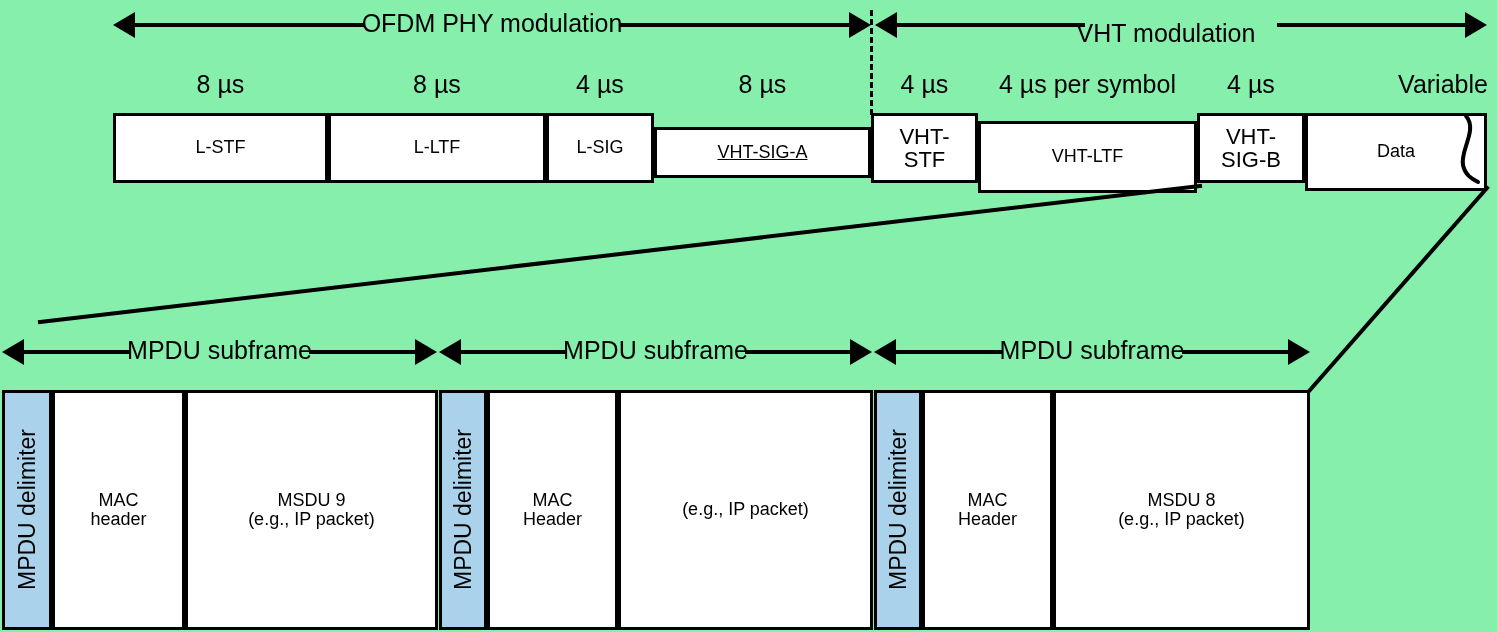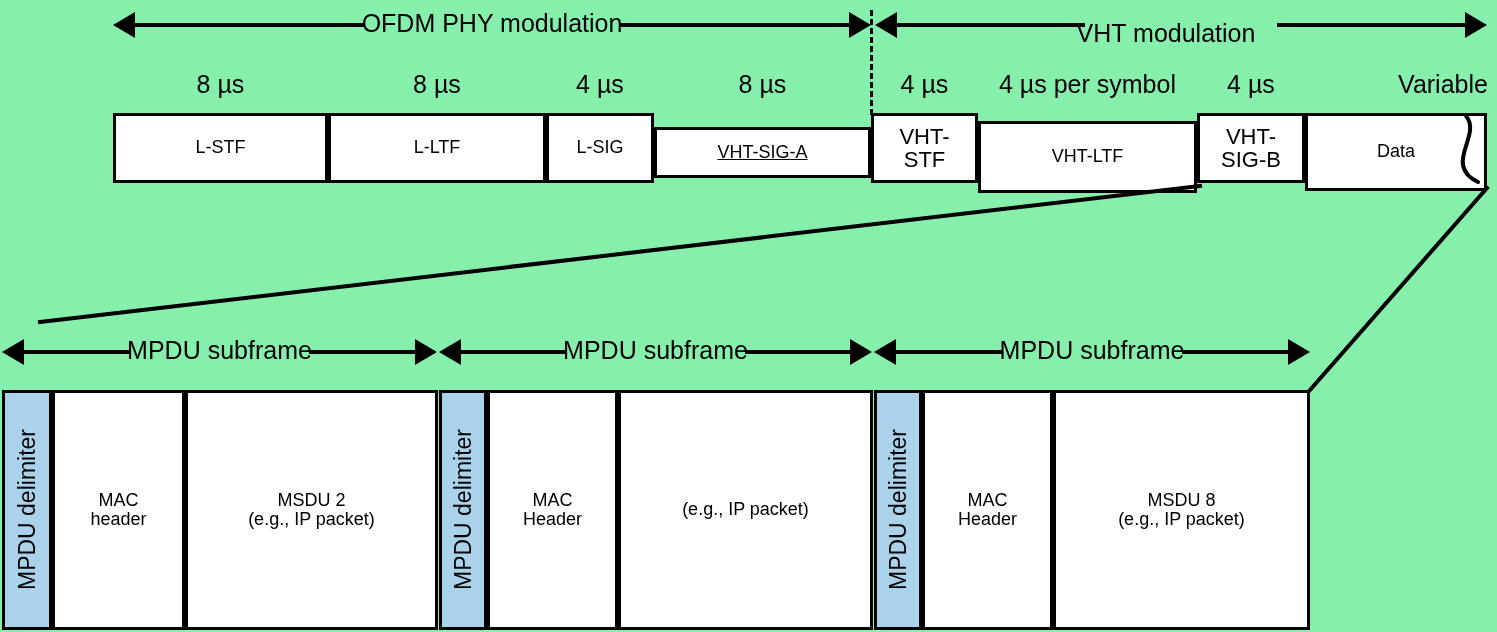--- a/index.html
+++ b/index.html
@@ -199,21 +199,21 @@
         <div class="vtext">MPDU delimiter</div>
       </div>
       <div class="cell" style="left: 52px; top: 390px; width: 133px; height: 240px;">
         <div>
           <span>MAC</span>
           <span>header</span>
         </div>
       </div>
       <div class="cell" style="left: 185px; top: 390px; width: 253px; height: 240px;">
         <div>
-          <span>MSDU 2</span>
+          <span>MSDU 9</span>
           <span>(e.g., IP packet)</span>
         </div>
       </div>
       <div class="cell delim" style="left: 439px; top: 390px; width: 48px; height: 240px;">
         <div class="vtext">MPDU delimiter</div>
       </div>
       <div class="cell" style="left: 487px; top: 390px; width: 131px; height: 240px;">
         <div>
           <span>MAC</span>
           <span>Header</span>

